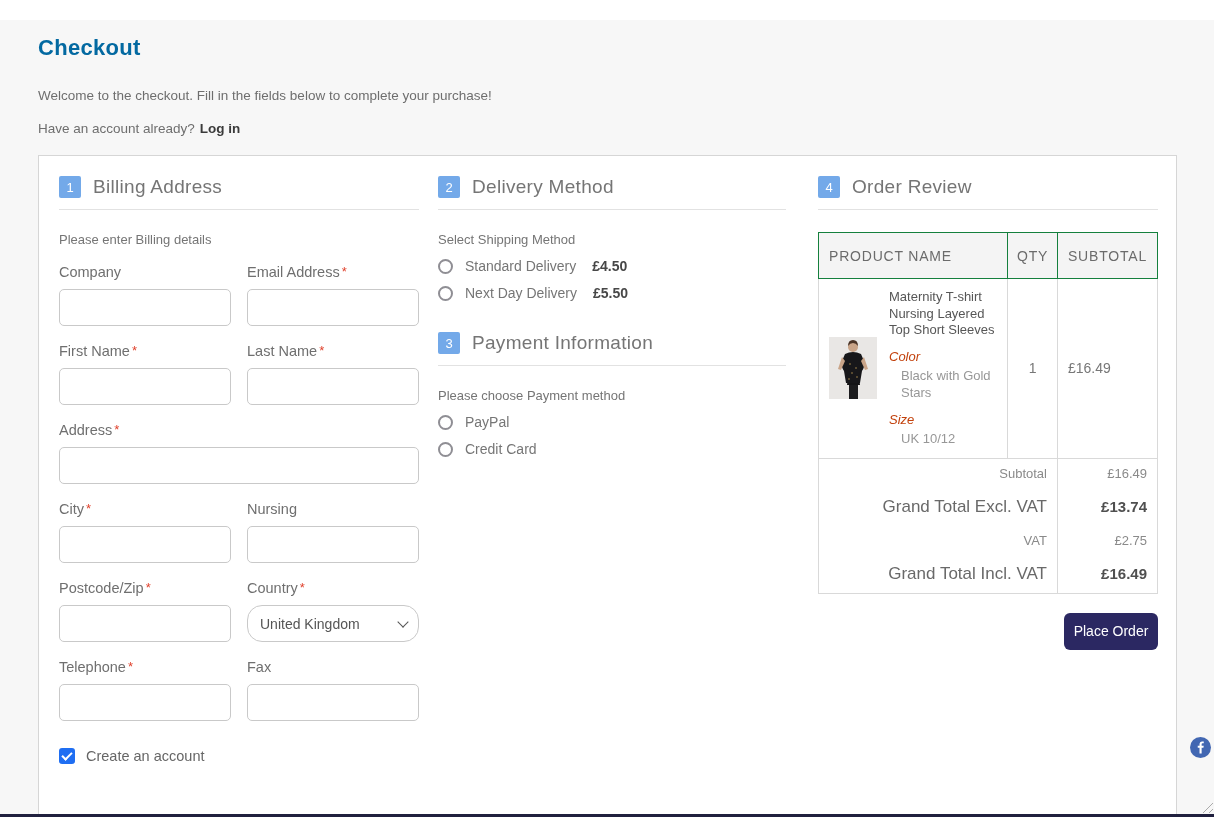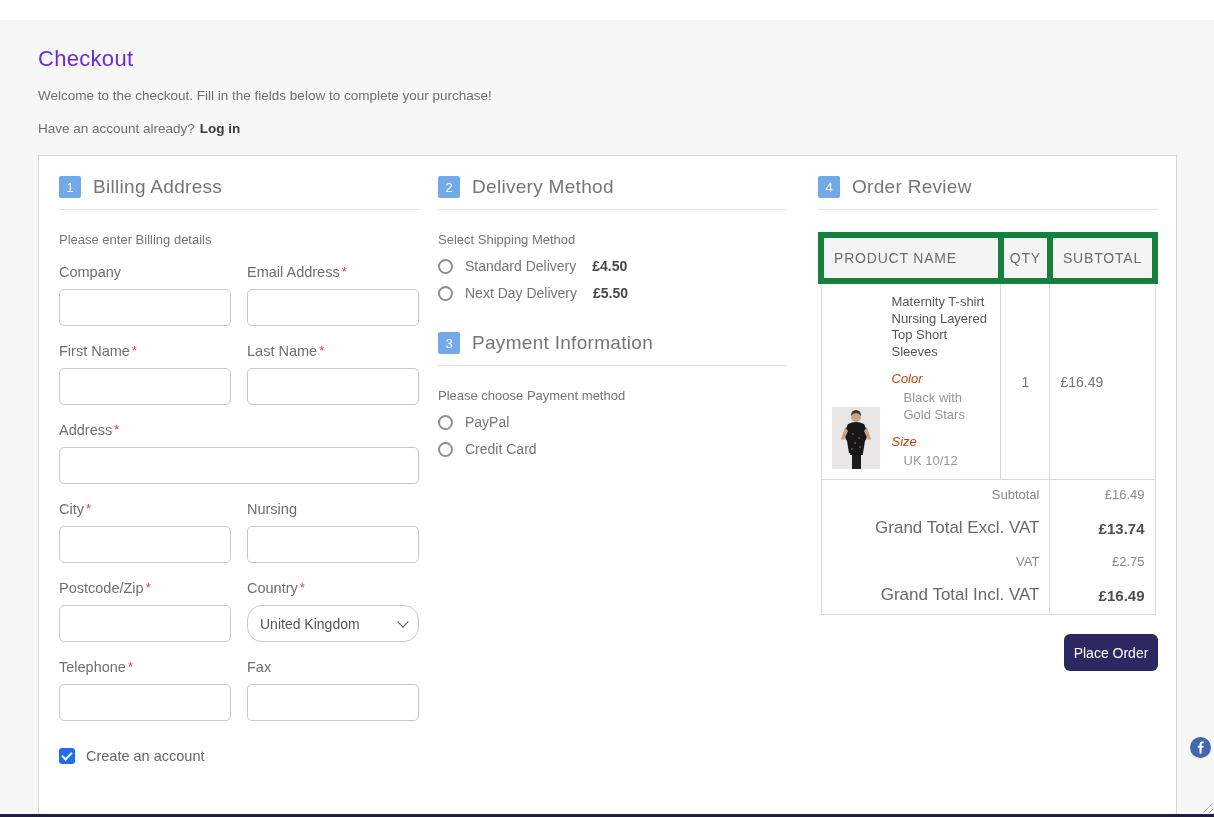--- a/index.html
+++ b/index.html
@@ -5,21 +5,21 @@
   * { margin:0; padding:0; box-sizing:border-box; }
   html,body { width:1214px; height:817px; }
   body {
     position:relative;
     background:#f7f7f7;
     font-family:"Liberation Sans", sans-serif;
     overflow:hidden;
     color:#6f6f6f;
   }
   .top-strip { position:absolute; top:0; left:0; width:100%; height:20px; background:#ffffff; }
-  .page-title { position:absolute; left:38px; top:46px; font-size:22px; font-weight:400; color:#6d28d9; letter-spacing:0.3px; }
+  .page-title { position:absolute; left:38px; top:35px; font-size:22px; font-weight:700; color:#0369a1; letter-spacing:0.3px; }
   .welcome { position:absolute; left:38px; top:88px; font-size:13.5px; color:#6e6e6e; }
   .account-line { position:absolute; left:38px; top:121px; font-size:13.5px; color:#6e6e6e; }
   .login-link { color:#3b3b3b; margin-left:5px; cursor:pointer; text-decoration:none; font-weight:bold; }
 
   .card {
     position:absolute; left:38px; top:155px; width:1139px; height:690px;
     background:#ffffff; border:1px solid #d6d6d6;
   }
   .col { position:absolute; top:20px; }
   .col1 { left:20px;  width:360px; }
@@ -76,32 +76,32 @@
     border:2px solid #8f8e94; border-radius:50%; background:#fff; cursor:pointer;
   }
   .radio-label { font-size:14px; color:#767676; }
   .radio-price { font-size:14px; color:#474747; font-weight:bold; margin-left:4px; }
 
   .sec2-gap { margin-top:31px; }
 
   
   table.review { margin-top:22px; width:340px; border-collapse:collapse; border:1px solid #d9d9d9; }
   table.review th {
-    background:#f4f4f4; border:6px solid #15803d; height:46px;
+    background:#f4f4f4; border:1px solid #15803d; height:46px;
     font-size:14px; font-weight:400; color:#6b6b6b; letter-spacing:0.8px; text-align:left;
     padding:0 10px;
   }
   table.review th.c { text-align:center; padding:0 4px; }
   table.review td.item-cell, table.review td.qty-cell, table.review td.sub-cell {
     border:1px solid #d9d9d9; vertical-align:middle;
   }
   .item-cell { width:190px; padding:10px; vertical-align:top !important; }
   .qty-cell { width:50px; text-align:center; font-size:14px; color:#777; }
   .sub-cell { width:100px; font-size:14px; color:#777; padding-left:10px; }
-  .item-flex { display:flex; gap:12px; align-items:flex-end; }
+  .item-flex { display:flex; gap:12px; align-items:center; }
   .prod-img { width:48px; height:62px; flex:0 0 48px; }
   .prod-details { font-size:13px; }
   .prod-name { color:#565656; line-height:1.28; }
   .opt-label { font-style:italic; color:#c2410c; margin-top:10px; }
   .opt-value { color:#979797; margin-top:3px; padding-left:12px; line-height:1.35; }
 
   tr.total-row td { border:none; padding:7px 10px; }
   tr.total-row td.val { border-left:1px solid #d9d9d9; text-align:right; }
   tr.total-row td.lbl { text-align:right; }
   tr.t-small td.lbl { font-size:13px; color:#8a8a8a; }

